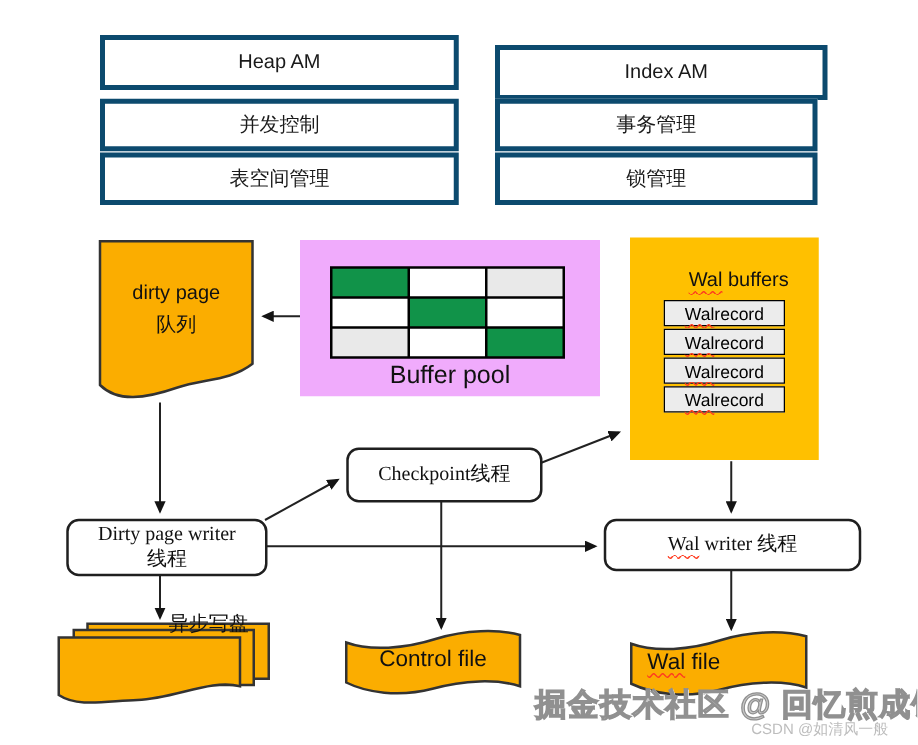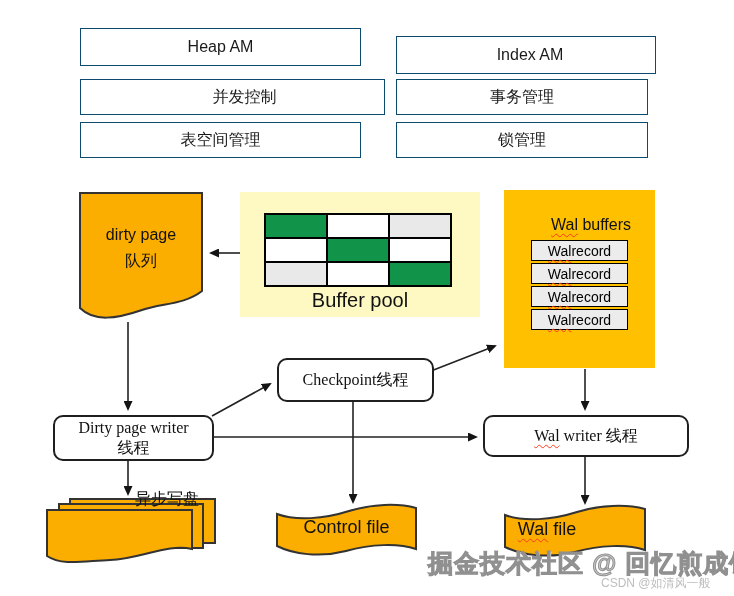--- a/index.html
+++ b/index.html
@@ -2,21 +2,21 @@
 <html><head>
 <meta charset="utf-8">
 <style>
   html,body{margin:0;padding:0;background:#fff;}
   .canvas{
     position:relative; width:734px; height:596px; background:#ffffff;
     font-family:"Liberation Sans", sans-serif; color:#000; overflow:hidden;
   }
   .canvas svg.layer{position:absolute; left:0; top:0;}
   .module-box{
-    position:absolute; background:#fff; border:1px solid #0c4a6e;
+    position:absolute; background:#fff; border:4px solid #0c4a6e;
     display:flex; align-items:center; justify-content:center;
     font-size:16px; color:#1a1a1a;
   }
   .panel{position:absolute;}
   .bp-grid{
     position:absolute; left:24px; top:21px;
     display:grid; grid-template-columns:repeat(3,60px); grid-auto-rows:22px;
     background:#000; padding:2px; gap:2px;
   }
   .bp-label{
@@ -85,39 +85,39 @@
     <line x1="585" y1="453" x2="585" y2="503" stroke="#222" stroke-width="1.6" marker-end="url(#arr)"></line>
     <line x1="128" y1="457" x2="128" y2="494" stroke="#222" stroke-width="1.6" marker-end="url(#arr)"></line>
   </svg>
 
   <div class="module-box" style="left:80px; top:28px; width:279px; height:36px;">
     <span>Heap AM</span>
   </div>
   <div class="module-box" style="left:396px; top:36px; width:250px; height:36px;padding-left:8px;">
     <span>Index AM</span>
   </div>
-  <div class="module-box" style="left:80px; top:79px; width:279px; height:34px;padding-left:24px;">
+  <div class="module-box" style="left:80px; top:79px; width:279px; height:34px;">
     <span>并发控制</span>
   </div>
   <div class="module-box" style="left:396px; top:79px; width:250px; height:34px;">
     <span>事务管理</span>
   </div>
   <div class="module-box" style="left:80px; top:122px; width:279px; height:34px;">
     <span>表空间管理</span>
   </div>
   <div class="module-box" style="left:396px; top:122px; width:250px; height:34px;">
     <span>锁管理</span>
   </div>
 
   <div class="doc-label" style="left:80px; top:222px; width:122px; line-height:26px;">
     <div>dirty page</div>
     <div>队列</div>
   </div>
 
-  <div class="panel" style="left: 240px; top: 192px; width: 240px; height: 125px; background-color: #fef9c3;">
+  <div class="panel" style="left: 240px; top: 192px; width: 240px; height: 125px; background-color: #f0abfc;">
     <div class="bp-grid">
         <div style="background-color: rgb(17, 147, 73);"></div>
         <div style="background-color: rgb(255, 255, 255);"></div>
         <div style="background-color: rgb(233, 233, 233);"></div>
         <div style="background-color: rgb(255, 255, 255);"></div>
         <div style="background-color: rgb(17, 147, 73);"></div>
         <div style="background-color: rgb(255, 255, 255);"></div>
         <div style="background-color: rgb(233, 233, 233);"></div>
         <div style="background-color: rgb(255, 255, 255);"></div>
         <div style="background-color: rgb(17, 147, 73);"></div>

